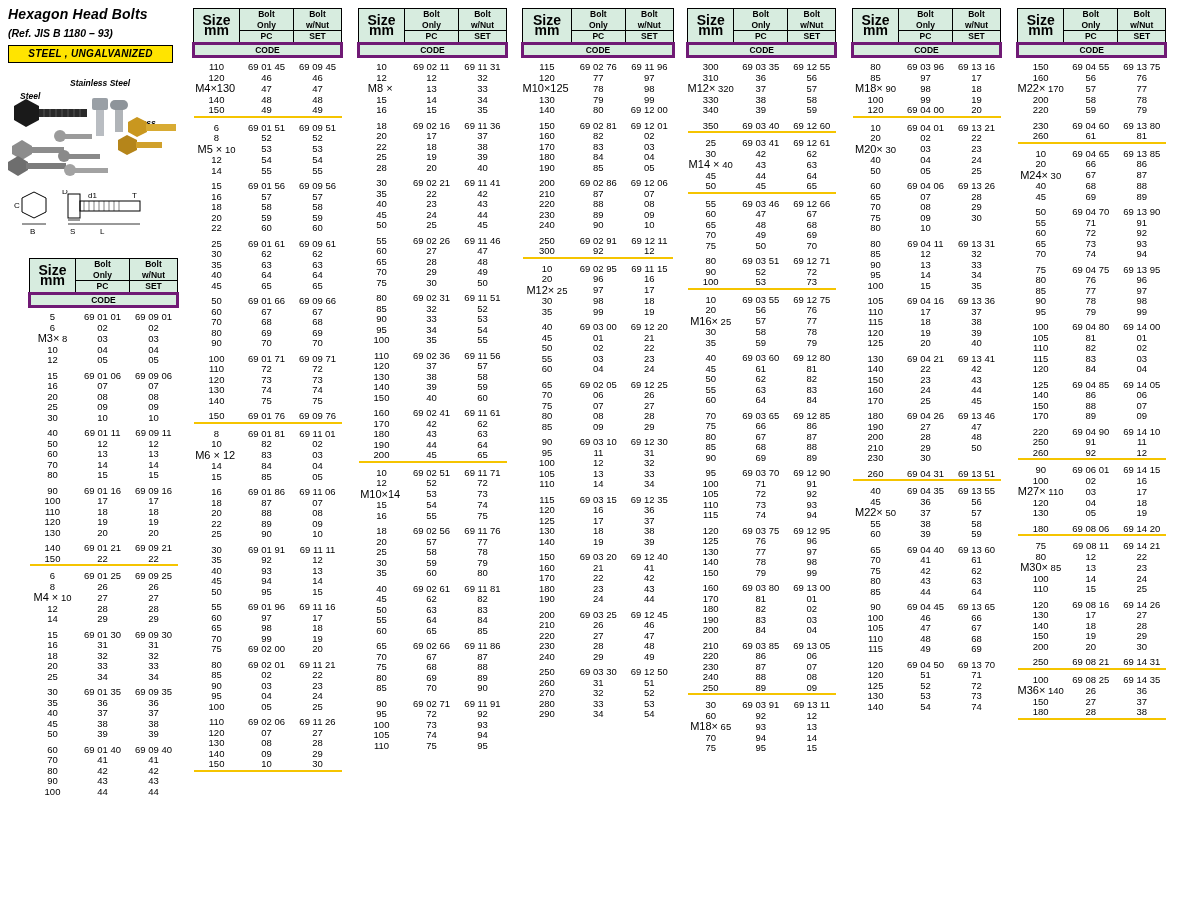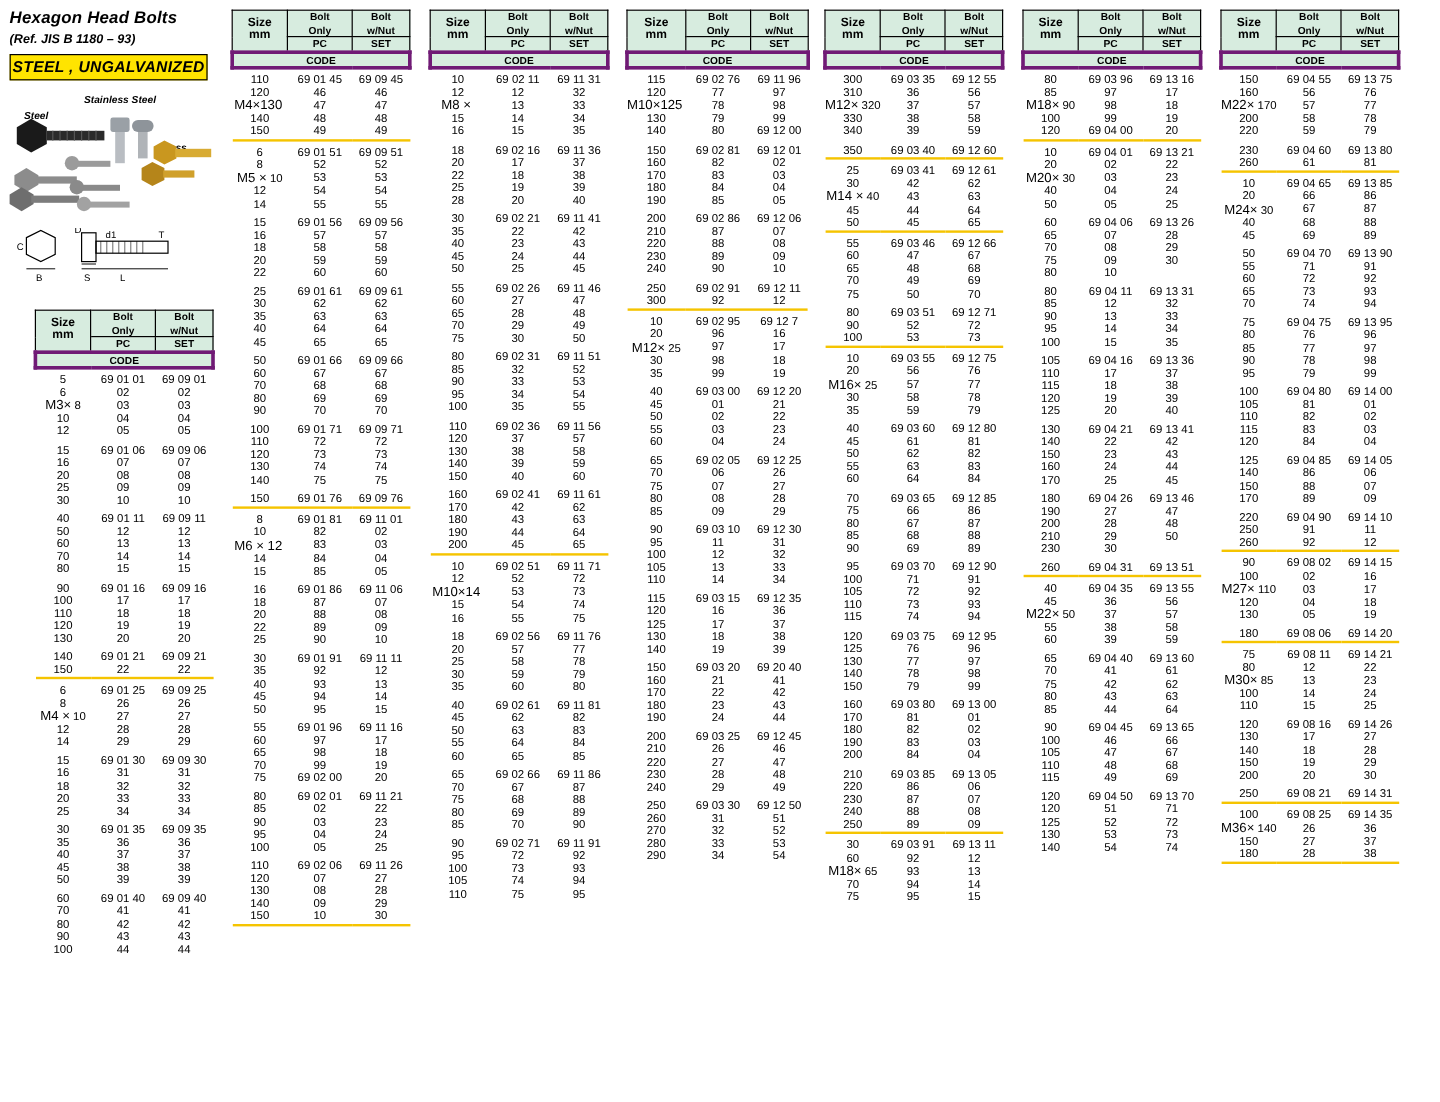--- a/index.html
+++ b/index.html
@@ -11,40 +11,40 @@
     overflow:hidden;
   }
   .page{position:relative;width:1200px;height:918px;}
 
   
   .title-block{position:absolute;left:8px;top:6px;width:180px;}
   .title-main{font-size:14px;font-weight:bold;font-style:italic;letter-spacing:.2px;}
   .title-ref{font-size:10.5px;font-weight:bold;font-style:italic;margin-top:5px;}
   .steel-banner{
      margin-top:6px;width:163px;border:1.5px solid #000;background:#ffe400;
-     font-size:13px;font-weight:bold;font-style:italic;text-align:center;
+     font-size:10px;font-weight:bold;font-style:italic;text-align:center;
      padding:2px 0 3px 0;letter-spacing:.3px;
   }
   .mat-labels{position:absolute;left:14px;top:78px;width:180px;font-size:8.5px;font-weight:bold;font-style:italic;}
   .mat-labels .l1{position:absolute;left:6px;top:13px;}
   .mat-labels .l2{position:absolute;left:56px;top:0;}
   .mat-labels .l3{position:absolute;left:118px;top:40px;}
 
   
   .art{position:absolute;left:6px;top:88px;width:186px;height:110px;}
   .art svg{display:block;}
 
   
   .diagram{position:absolute;left:12px;top:190px;width:180px;height:60px;}
 
   
   .tbl{position:absolute;border-collapse:collapse;font-size:9.5px;}
   .tbl td{padding:0;margin:0;line-height:10.5px;text-align:center;white-space:nowrap;}
   .hdr td{border:1px solid #000;background:#d7ecdf;font-weight:bold;}
-  .hdr .hsize{font-size:10px;}
+  .hdr .hsize{font-size:14px;}
   .hdr .hb{font-size:8.5px;}
   .codecell{border:3px solid #701a75;background:#d7ecdf;font-weight:bold;font-size:8.5px;}
   .sz{width:46px;text-align:right;padding-right:4px;font-size:9.5px;}
   .c1{width:54px;text-align:center;}
   .c2{width:48px;text-align:center;}
   .pfx{font-size:11px;}
   .grp-sep td{height:5px;}
   .rule{border-bottom:2.5px solid #f5c400;}
   .blankrow td{height:4px;}
 </style>
@@ -1246,21 +1246,21 @@
             <td class="sz rule"></td>
             <td class="c1 rule"></td>
             <td class="c2 rule"></td>
           </tr>
           <tr class="grp-sep">
             <td colspan="3"></td>
           </tr>
           <tr>
             <td class="sz">10</td>
             <td class="c1">69 02 95</td>
-            <td class="c2">69 12 7</td>
+            <td class="c2">69 11 15</td>
           </tr>
           <tr>
             <td class="sz">20</td>
             <td class="c1">96</td>
             <td class="c2">16</td>
           </tr>
           <tr>
             <td class="sz"><span class="pfx">M12×</span>&nbsp;25</td>
             <td class="c1">97</td>
             <td class="c2">17</td>
@@ -1386,21 +1386,21 @@
             <td class="sz">140</td>
             <td class="c1">19</td>
             <td class="c2">39</td>
           </tr>
           <tr class="grp-sep">
             <td colspan="3"></td>
           </tr>
           <tr>
             <td class="sz">150</td>
             <td class="c1">69 03 20</td>
-            <td class="c2">69 20 40</td>
+            <td class="c2">69 12 40</td>
           </tr>
           <tr>
             <td class="sz">160</td>
             <td class="c1">21</td>
             <td class="c2">41</td>
           </tr>
           <tr>
             <td class="sz">170</td>
             <td class="c1">22</td>
             <td class="c2">42</td>
@@ -2390,21 +2390,21 @@
           <tr>
             <td class="sz rule">260</td>
             <td class="c1 rule">92</td>
             <td class="c2 rule">12</td>
           </tr>
           <tr class="grp-sep">
             <td colspan="3"></td>
           </tr>
           <tr>
             <td class="sz">90</td>
-            <td class="c1">69 08 02</td>
+            <td class="c1">69 06 01</td>
             <td class="c2">69 14 15</td>
           </tr>
           <tr>
             <td class="sz">100</td>
             <td class="c1">02</td>
             <td class="c2">16</td>
           </tr>
           <tr>
             <td class="sz"><span class="pfx">M27×</span>&nbsp;110</td>
             <td class="c1">03</td>

